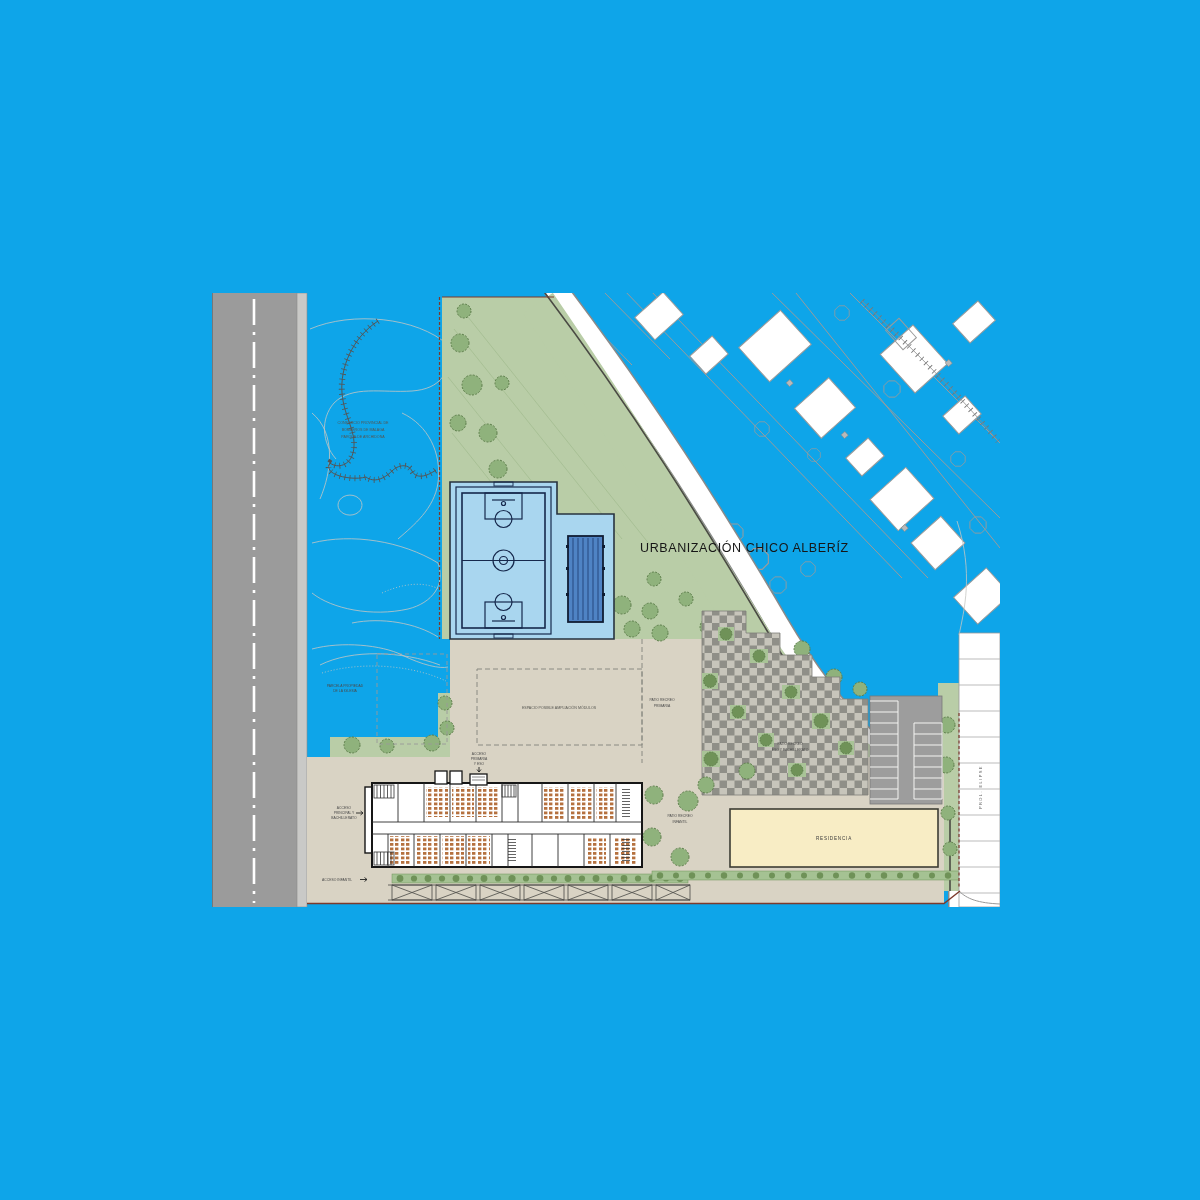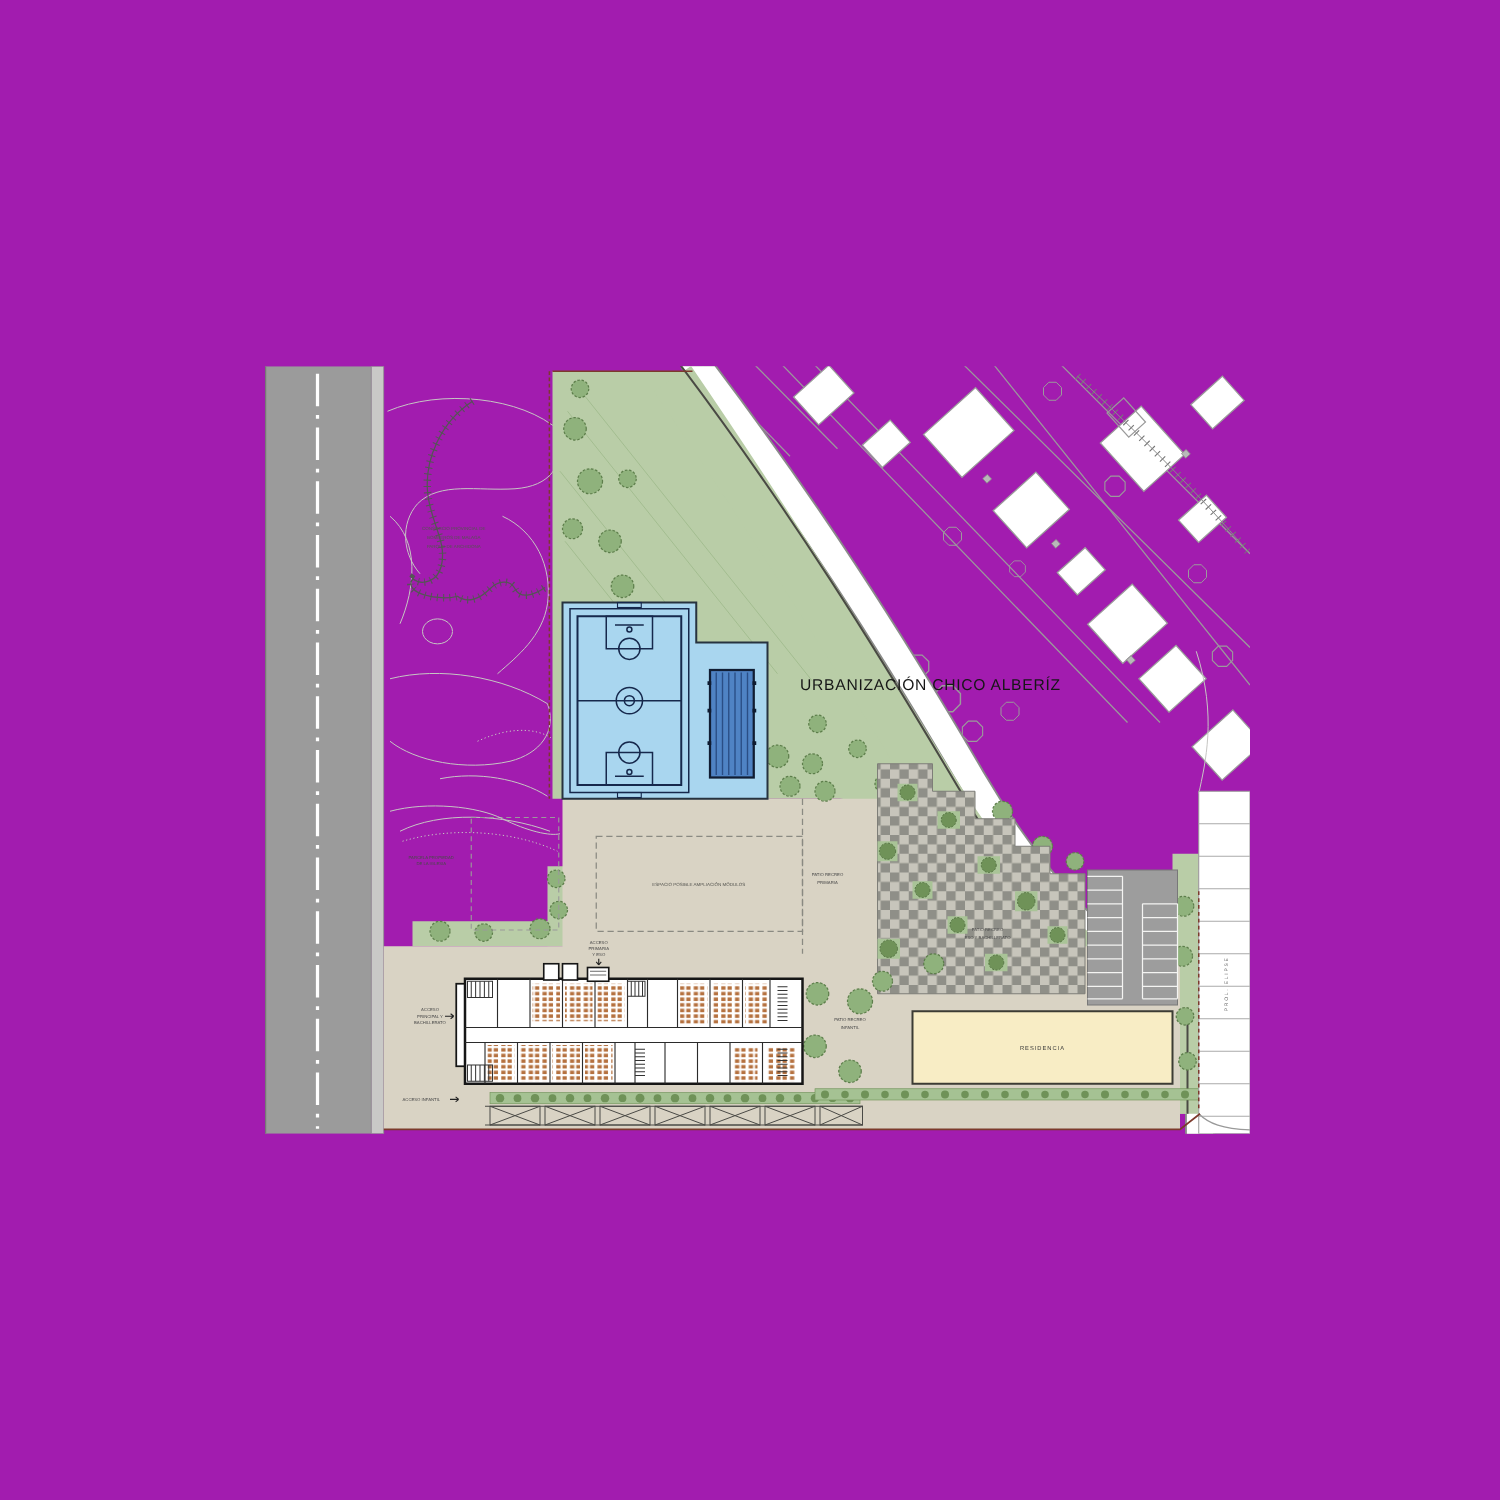--- a/index.html
+++ b/index.html
@@ -1,17 +1,17 @@
 <!DOCTYPE html>
 <html><head>
 <meta charset="utf-8">
 <title>Site Plan</title>
 <style>
   html,body{margin:0;padding:0;background:#ffffff;}
-  .canvas{position:relative;width:1200px;height:1200px;background:#a21caf;overflow:hidden;
+  .canvas{position:relative;width:1200px;height:1200px;background:#0ea5e9;overflow:hidden;
           font-family:"Liberation Sans", sans-serif;}
   .plan{position:absolute;left:202px;top:293px;width:798px;height:614px;}
   svg text{font-family:"Liberation Sans", sans-serif;}
   .tiny{font-size:3.4px;fill:#4a4a4a;}
   .tiny2{font-size:3.6px;fill:#555550;}
   .contour{fill:none;stroke:#c6c6c3;stroke-width:0.8;}
   .cad{fill:none;stroke:#9b9b9b;stroke-width:1;}
   .cadf{fill:#ffffff;stroke:#9b9b9b;stroke-width:1;}
   .tree{fill:#8fb27c;stroke:#5d7e4b;stroke-width:1;stroke-dasharray:2 1.4;}
   .treedark{fill:#6f9258;stroke:#4e6c3c;stroke-width:0.7;stroke-dasharray:1.6 1.2;}

